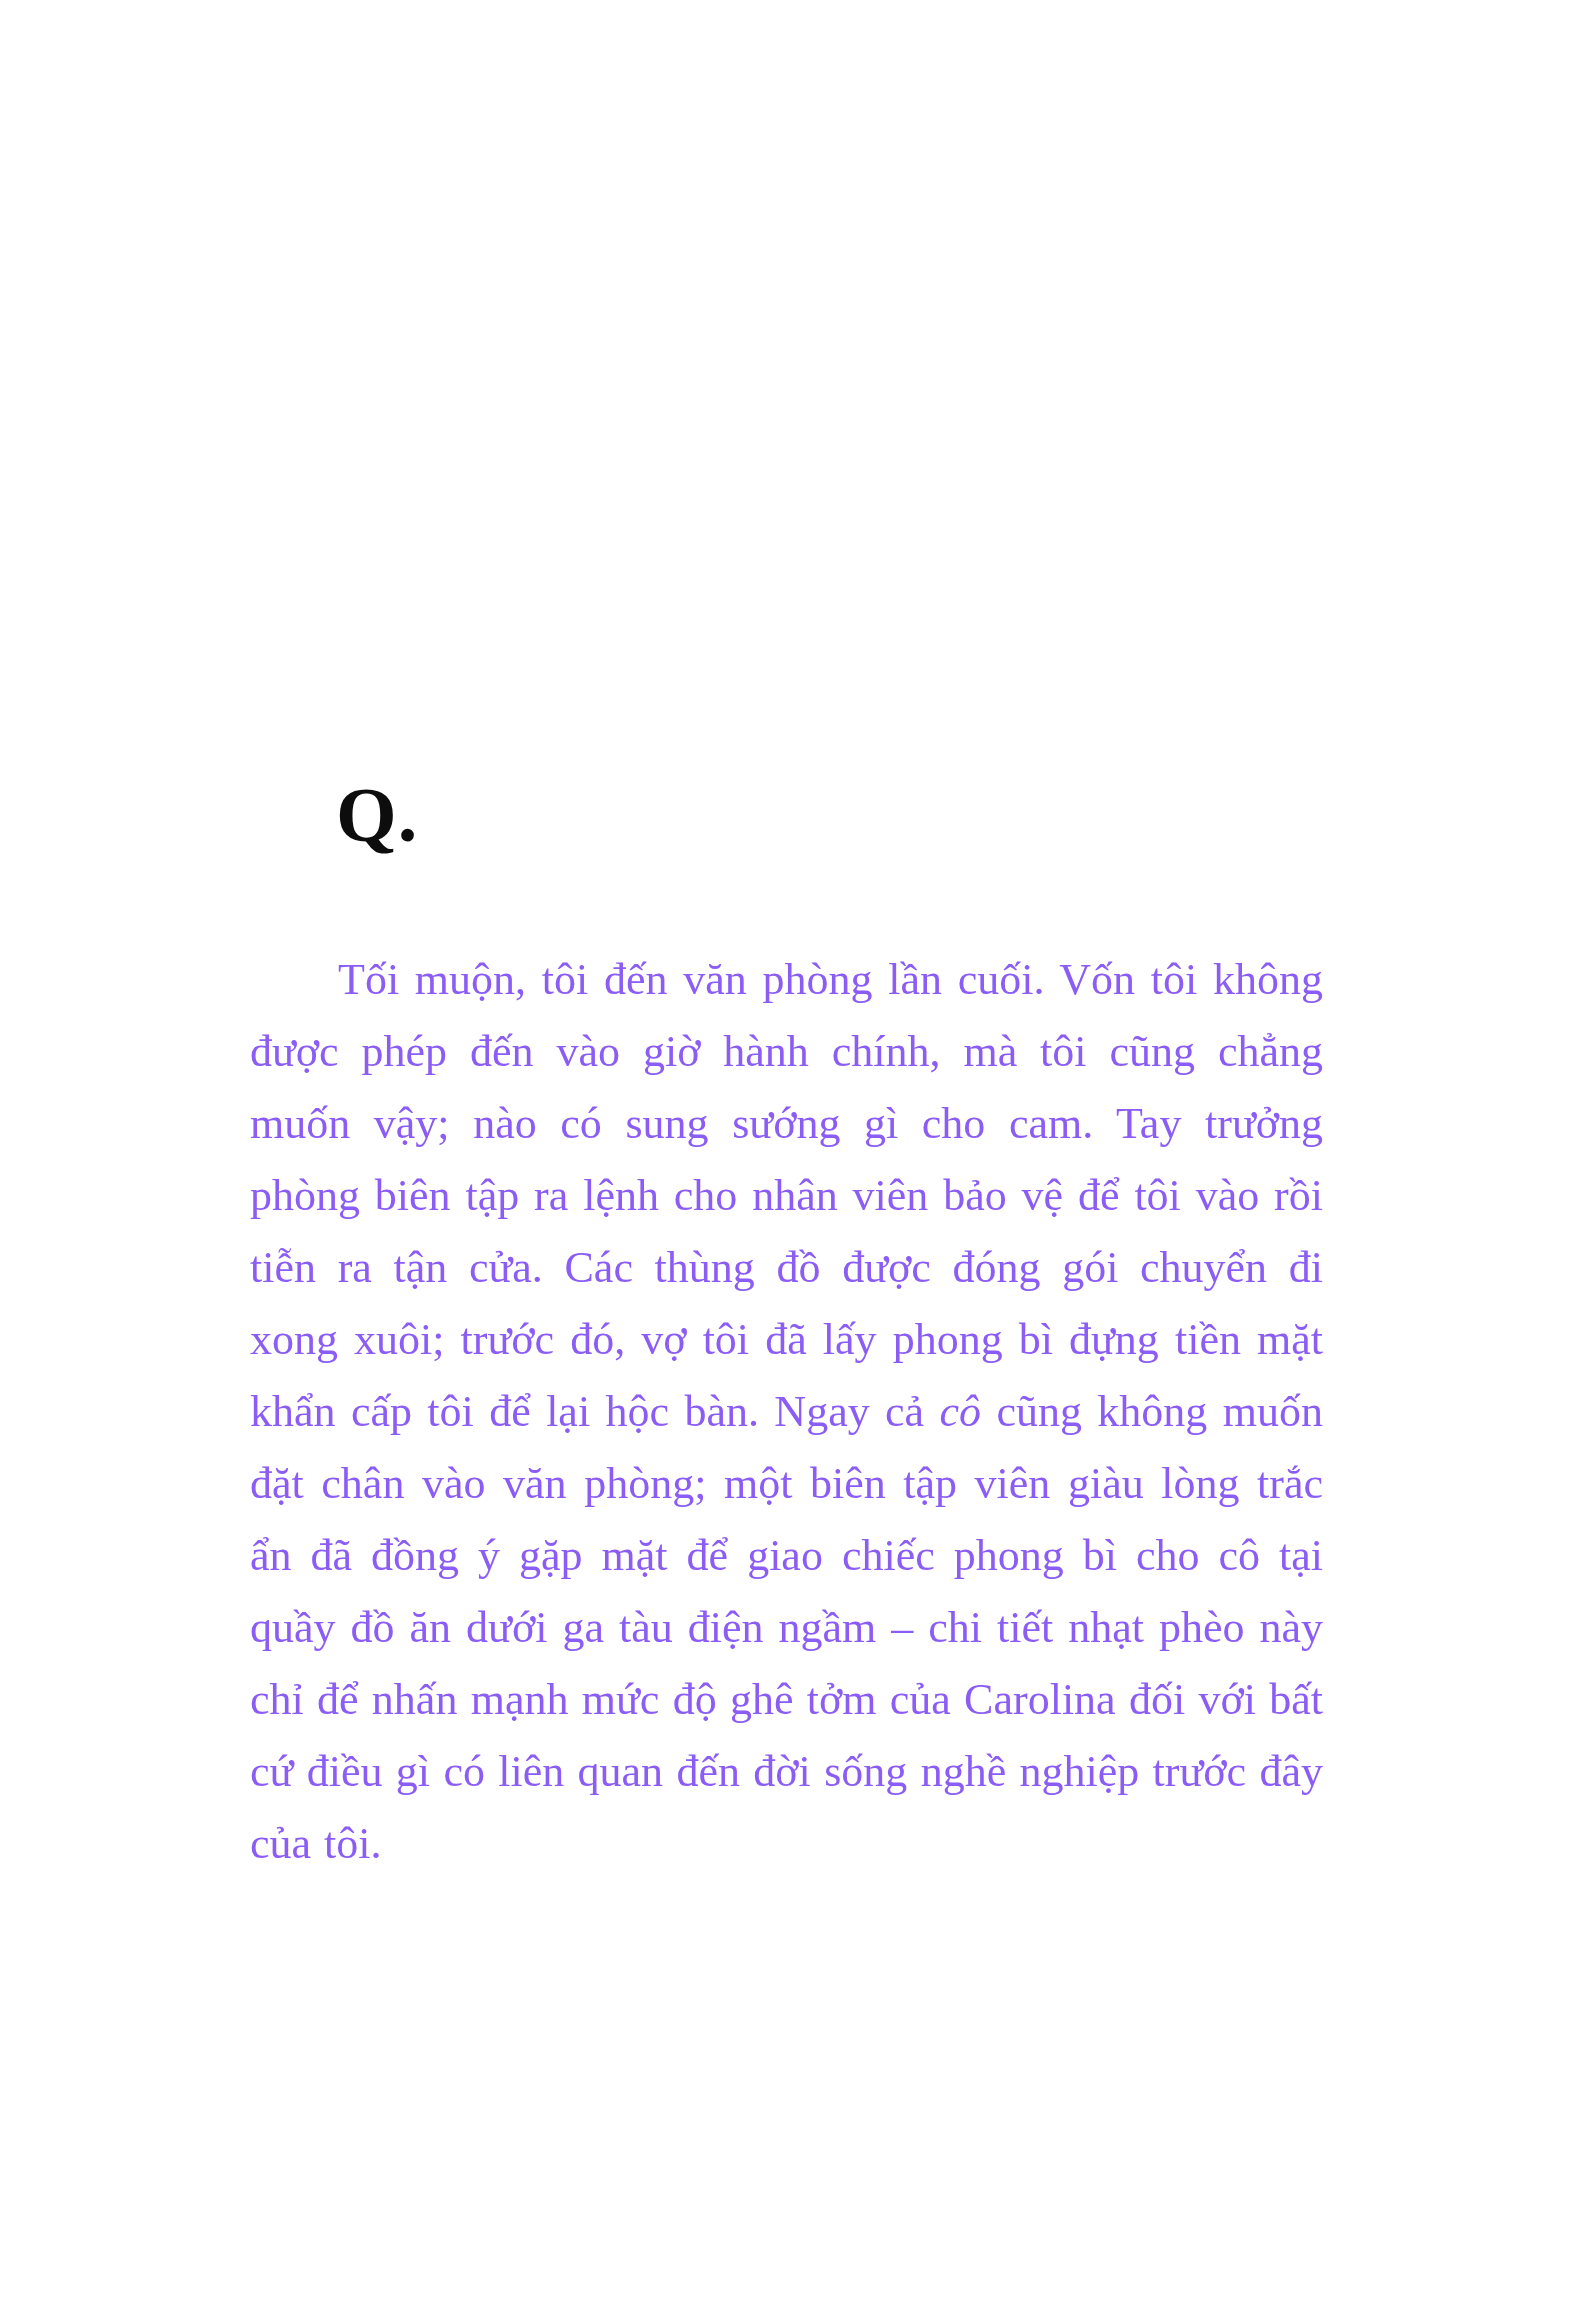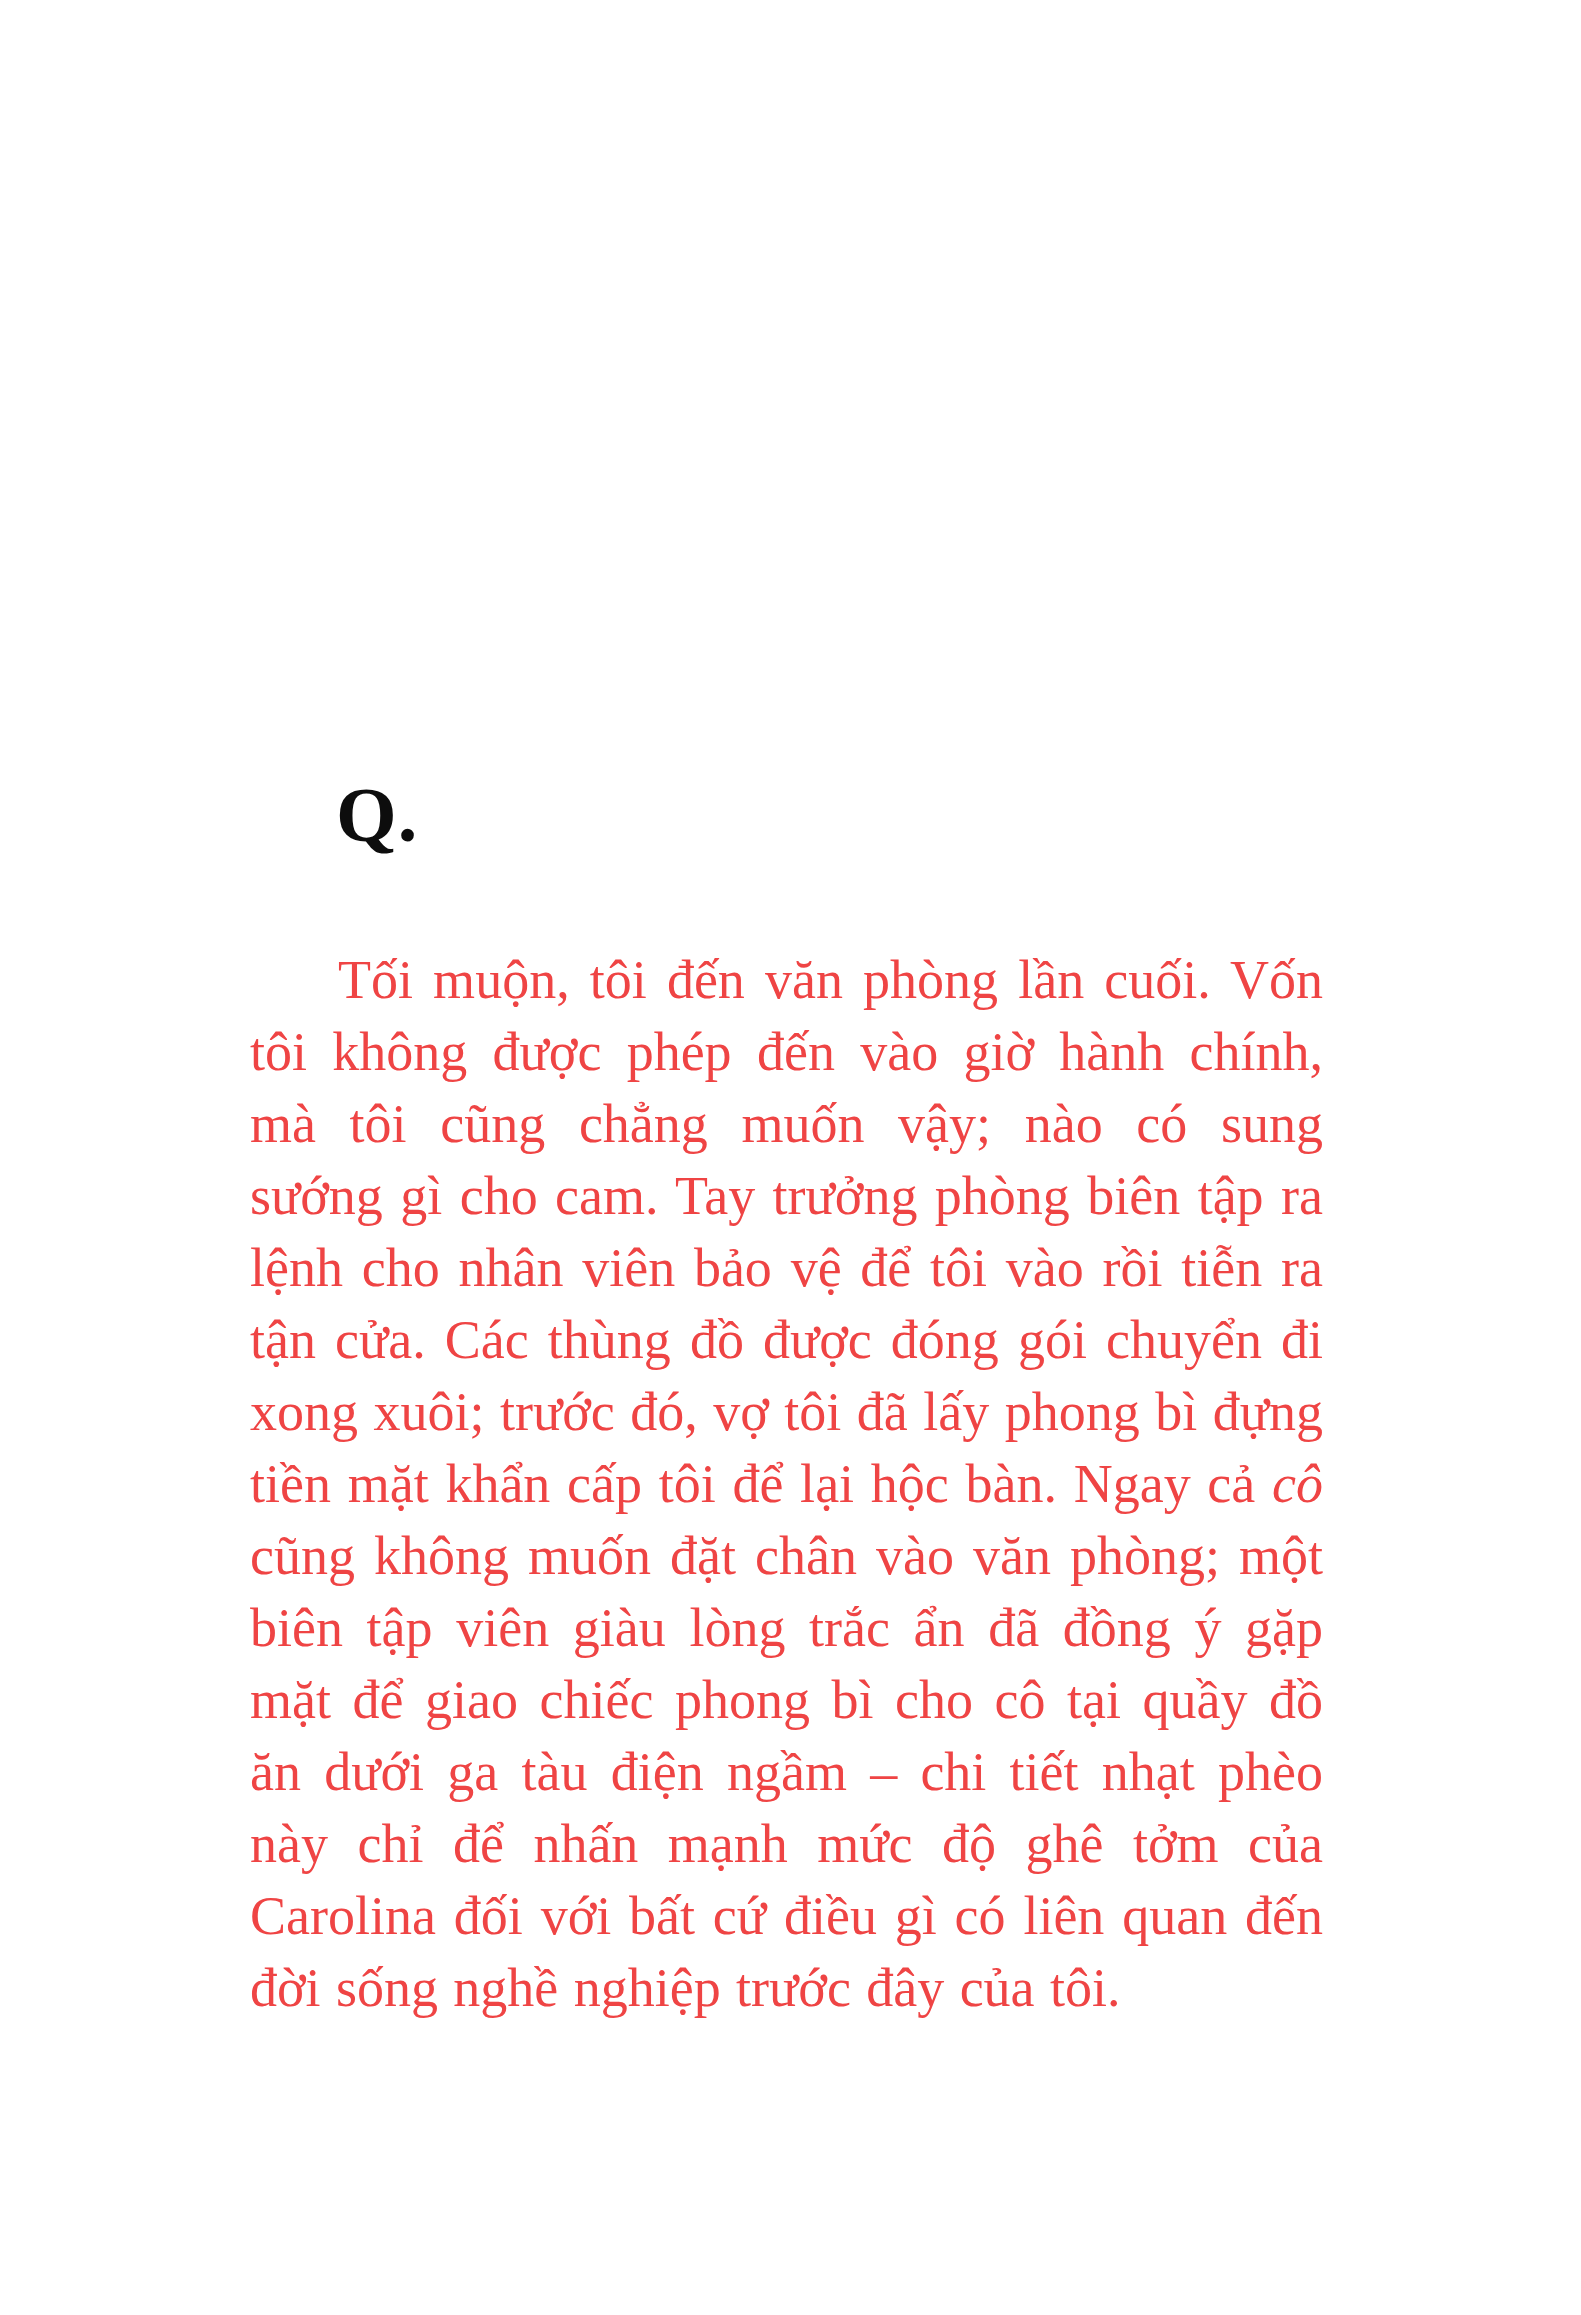--- a/index.html
+++ b/index.html
@@ -29,26 +29,26 @@
     line-height: 1;
     letter-spacing: 1px;
     color: #0d0d0d;
   }
   .body-paragraph {
     position: absolute;
     left: 250px;
     top: 944px;
     width: 1073px;
     margin: 0;
-    font-size: 54px;
+    font-size: 44px;
     line-height: 72px;
     text-align: justify;
     text-indent: 88px;
     word-spacing: 1.9px;
-    color: #ef4444;
+    color: #8b5cf6;
     hyphens: none;
   }
   .body-paragraph em {
     font-style: italic;
   }
 </style>
 </head>
 <body>
 
 <div class="page">

